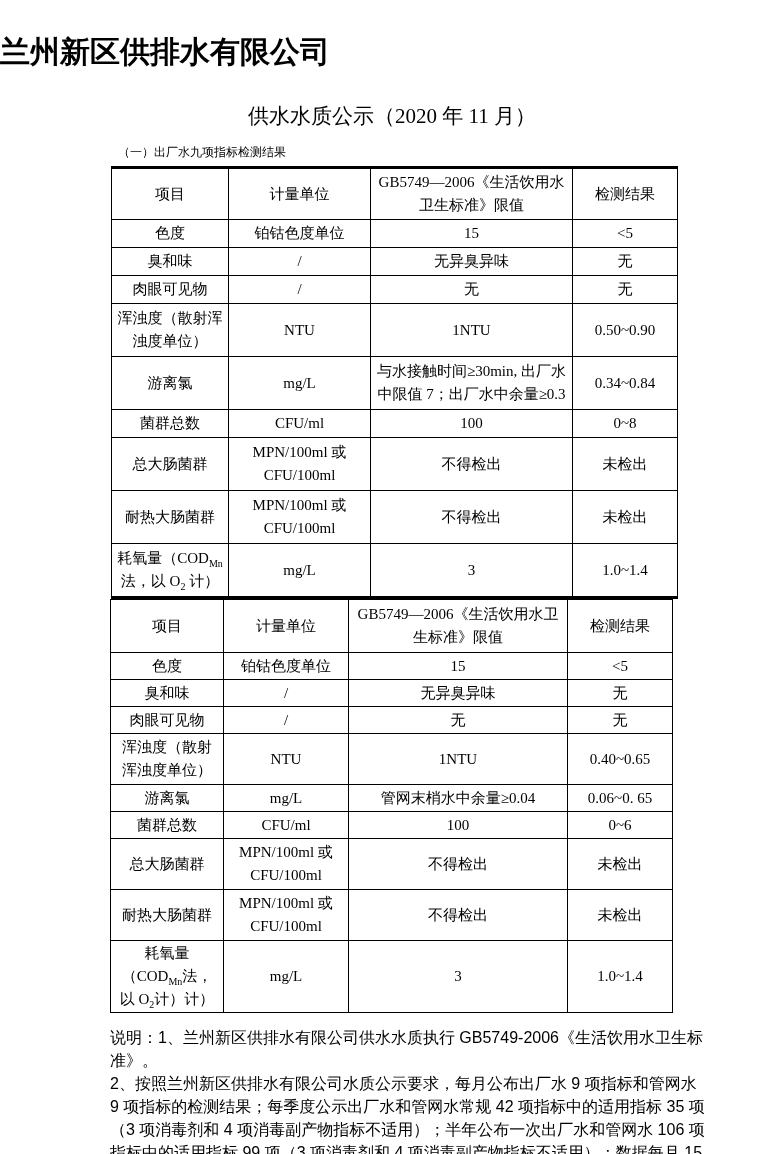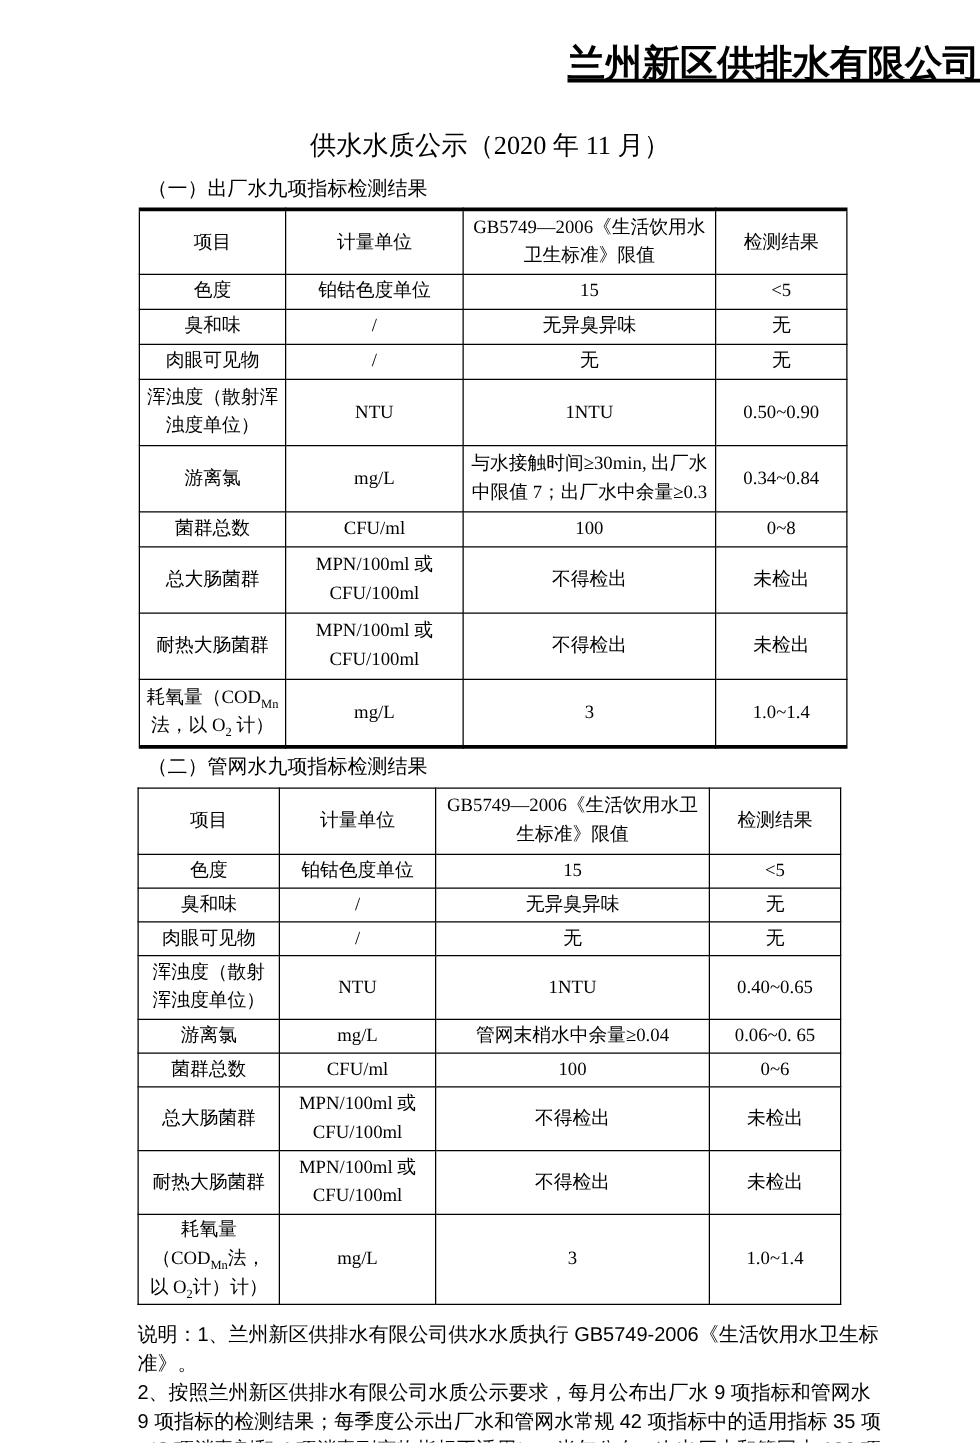--- a/index.html
+++ b/index.html
@@ -1,24 +1,24 @@
 <!DOCTYPE html>
 <html><head>
 <meta charset="utf-8">
 <style>
   html,body{margin:0;padding:0;background:#ffffff;}
   body{width:784px;height:1154px;overflow:hidden;color:#000;
        font-family:"Liberation Serif","DejaVu Serif",serif;}
   .doc{width:784px;height:1154px;position:relative;}
-  .page-title{margin:32px 0 0 0;text-align:right;font-size:30px;font-weight:bold;
-              line-height:40px;font-family:"Liberation Serif","DejaVu Serif",serif;text-decoration:underline;}
+  .page-title{margin:32px 0 0 0;text-align:left;font-size:30px;font-weight:bold;
+              line-height:40px;font-family:"Liberation Serif","DejaVu Serif",serif;}
   .page-subtitle{margin:30px 0 0 0;text-align:center;font-size:21px;font-weight:normal;
                  line-height:28px;}
   .content{margin-left:110px;width:600px;}
-  .section-heading{font-size:16px;line-height:20px;margin:12px 0 4px 8px;}
+  .section-heading{font-size:12px;line-height:20px;margin:12px 0 4px 8px;}
   .section-heading.second{margin-top:5px;margin-bottom:6px;}
   table{border-collapse:collapse;table-layout:fixed;font-size:15px;text-align:center;
         font-family:"Liberation Serif","DejaVu Serif",serif;border-radius:14px;}
   td{border:1px solid #000;padding:1px 4px;line-height:23px;font-weight:normal;
      word-break:break-word;}
   .t1{width:566px;border-top:3px solid #000;border-bottom:3px solid #000;margin-left:1px;}
   .t2{width:562px;}
   .t1 col.c1{width:117px}.t1 col.c2{width:142px}.t1 col.c3{width:202px}.t1 col.c4{width:105px}
   .t2 col.c1{width:113px}.t2 col.c2{width:125px}.t2 col.c3{width:219px}.t2 col.c4{width:105px}
   tr.rh td{height:48px;}
@@ -108,21 +108,20 @@
         </tr>
         <tr class="rd">
           <td><span>耗氧量（COD</span><sub>Mn</sub><span>法，以 O</span><sub>2</sub><span> 计）</span></td>
           <td>mg/L</td>
           <td>3</td>
           <td>1.0~1.4</td>
         </tr>
       </tbody>
     </table>
 
-    <div class="section-heading second">（二）管网水九项指标检测结果</div>
 
     <table class="t2">
       <colgroup>
           <col class="c1">
           <col class="c2">
           <col class="c3">
           <col class="c4">
         </colgroup>
       <tbody>
         <tr class="rh">

